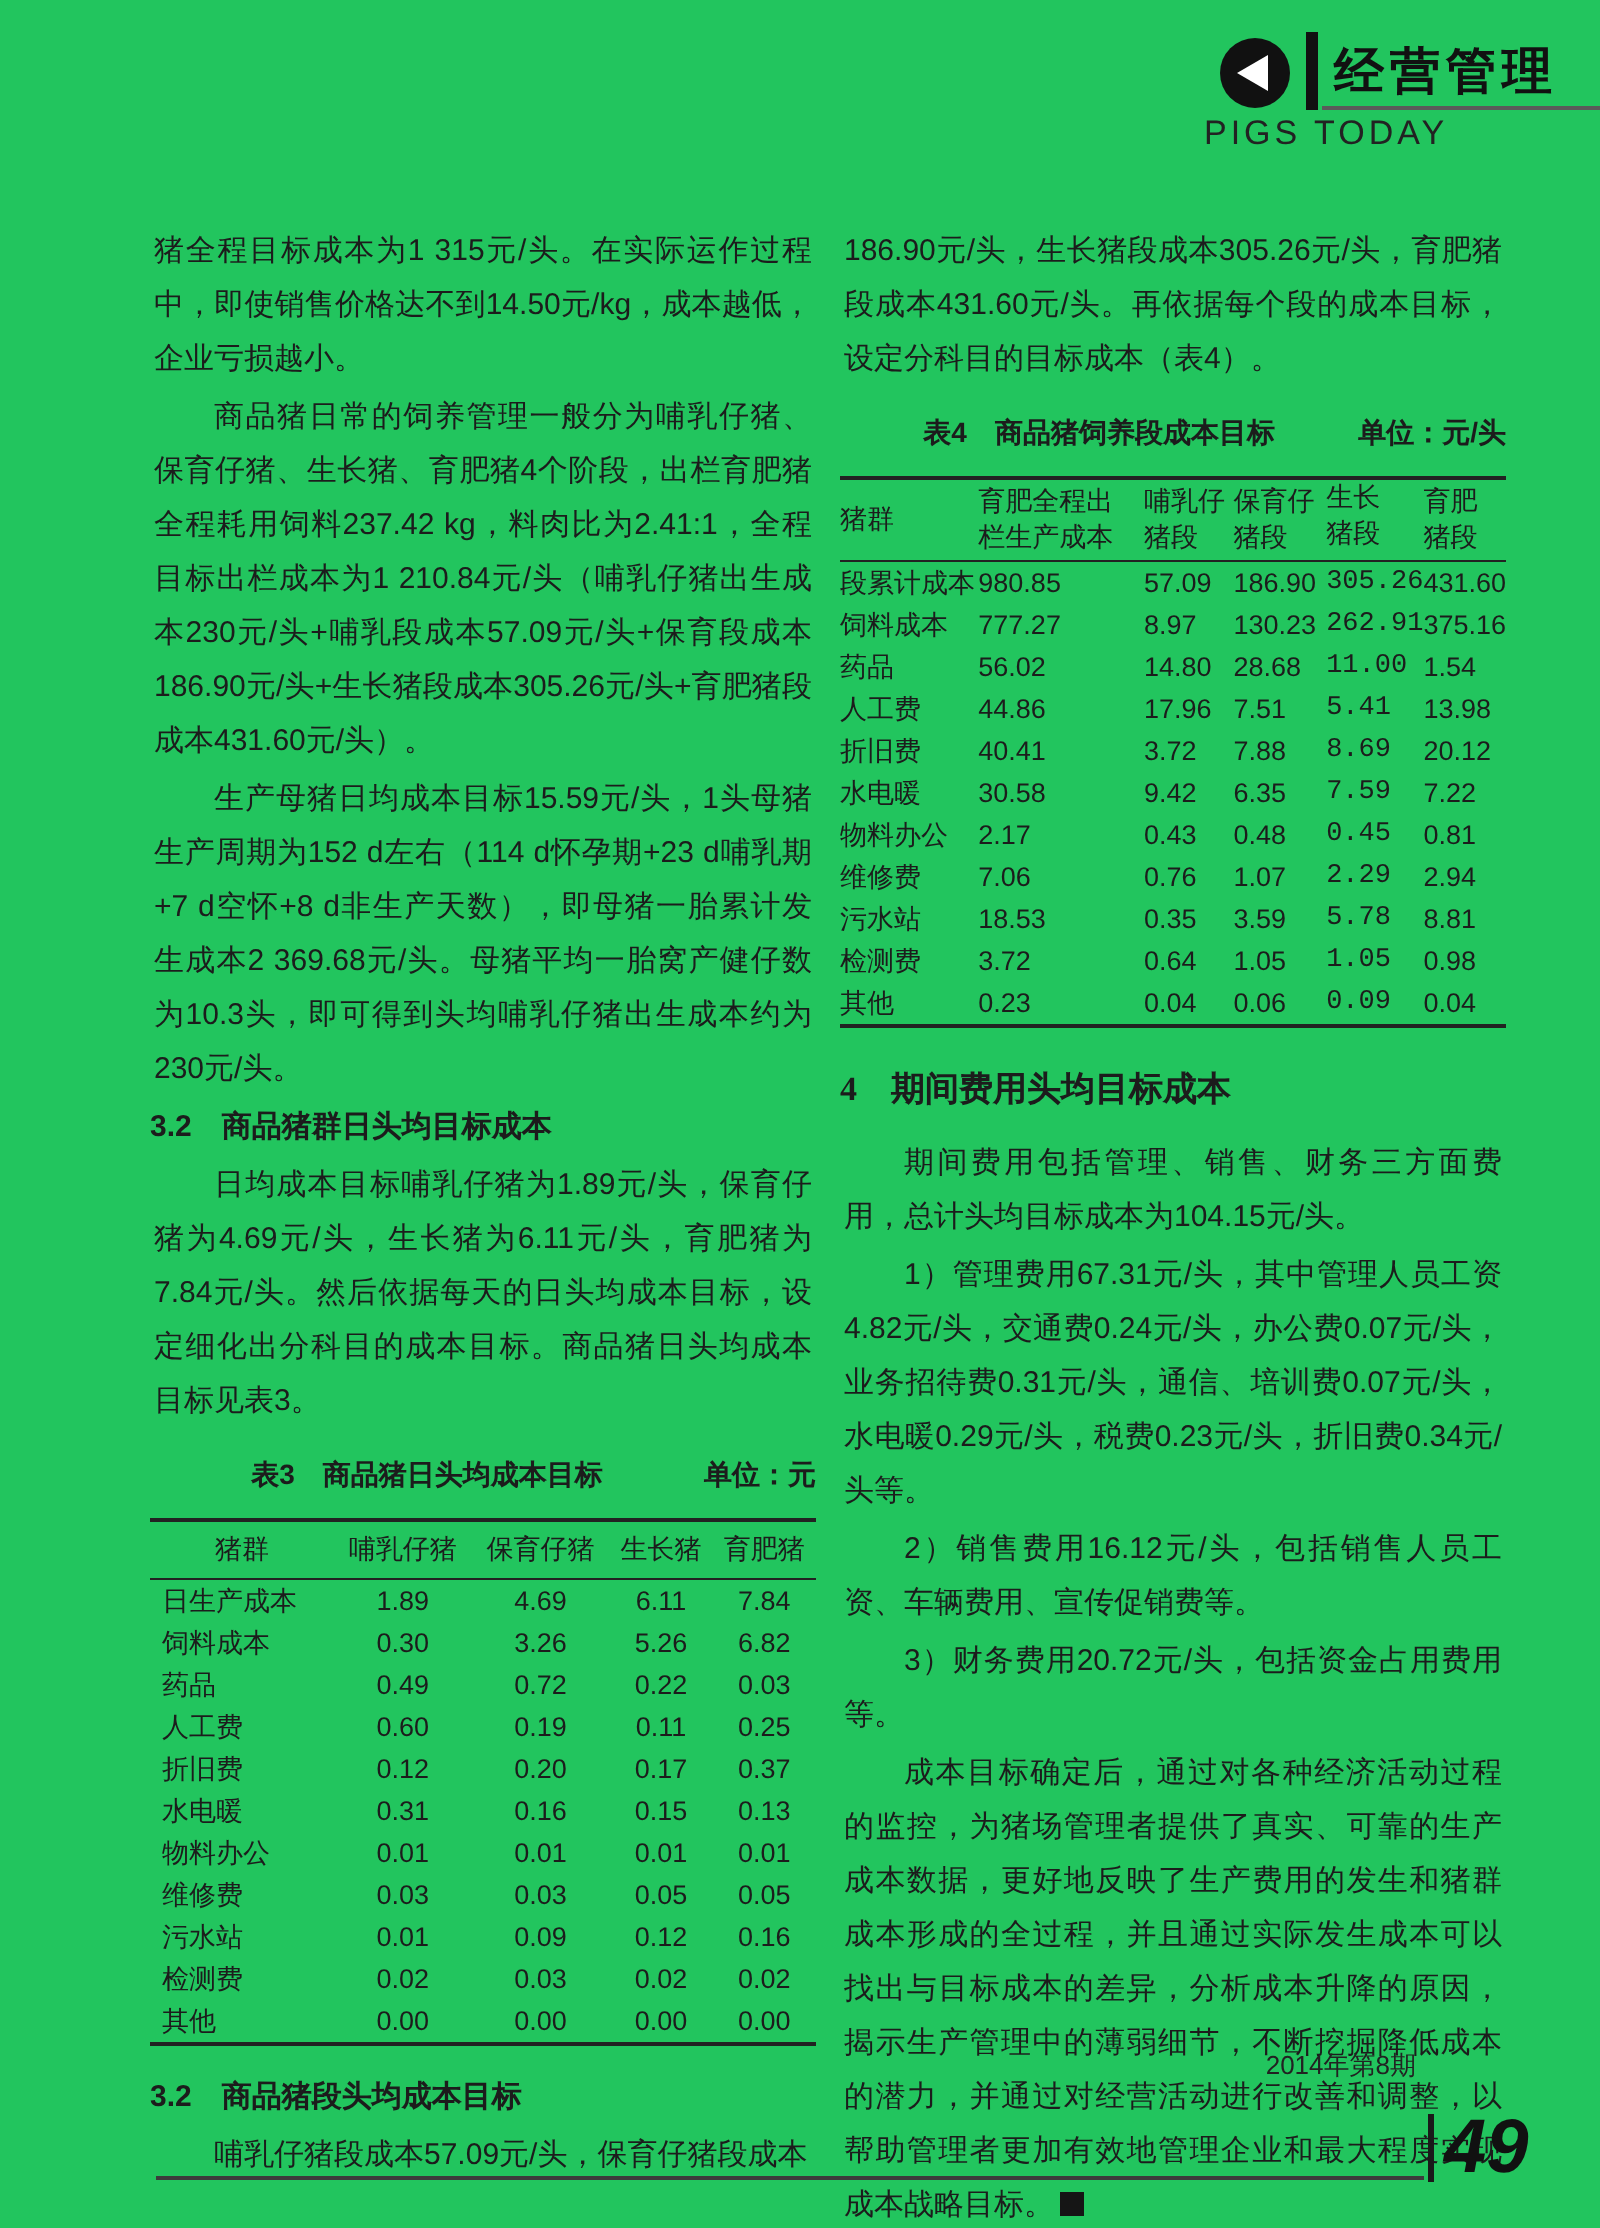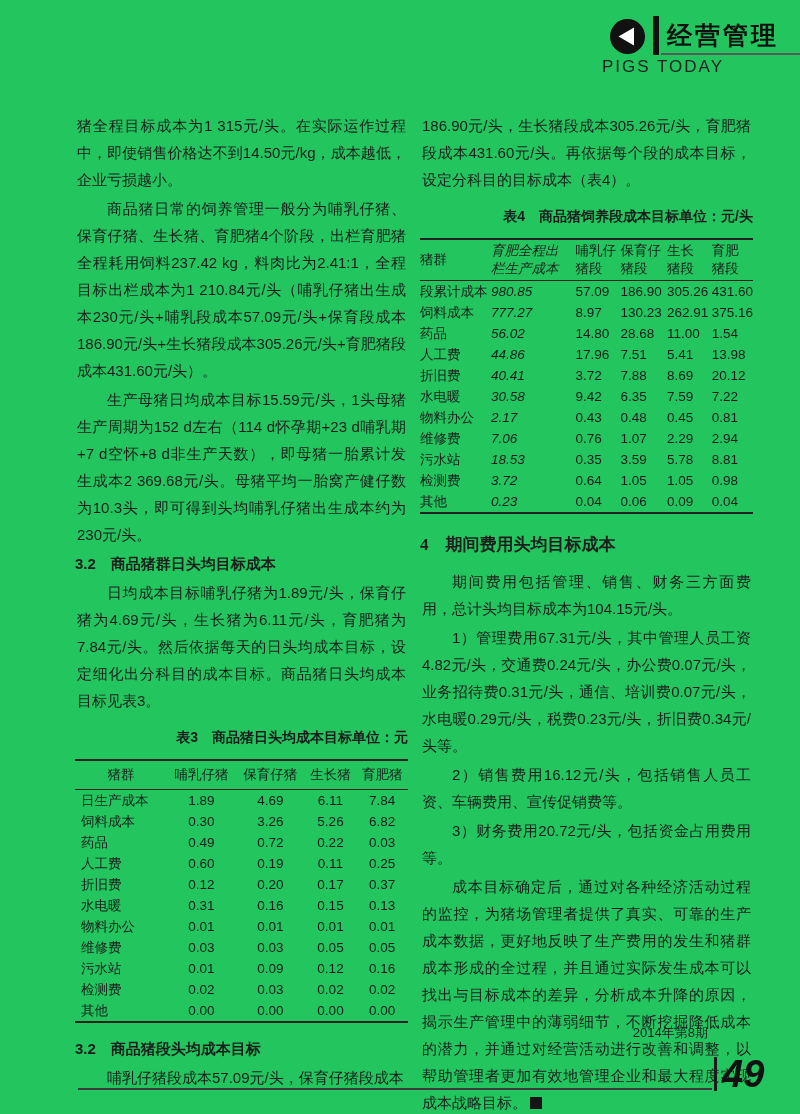--- a/index.html
+++ b/index.html
@@ -44,42 +44,42 @@
   .endmark{
     display:inline-block;width:12px;height:12px;background:#151515;
     margin-left:3px;vertical-align:-1px;
   }
   
   .table-block{margin:10px 0 12px 0;}
   .table-caption{
     display:flex;align-items:baseline;
     font-size:14px;font-weight:bold;margin-bottom:8px;
   }
-  .t-title{flex:1;text-align:right;}
+  .t-title{flex:1;text-align:center;}
   .t-unit{white-space:nowrap;text-align:right;}
   table{
     width:100%;border-collapse:collapse;
     border-top:2.5px solid #222;border-bottom:2.5px solid #222;
     font-size:13.5px;color:#1c1c1c;
   }
   thead tr{border-bottom:1.5px solid #222;}
   th{font-weight:normal;white-space:pre-line;vertical-align:middle;}
   th,td{padding:1px 0;line-height:19px;}
   
   .t3 th,.t3 td{text-align:center;}
   .t3 th:first-child{width:92px;}
   .t3 td:first-child{text-align:left;padding-left:6px;}
   .t3 thead th{line-height:26px;}
   
   .t4 th,.t4 td{text-align:left;}
   .t4 th:nth-child(1),.t4 td:nth-child(1){width:76px;}
-  .t4 th:nth-child(2),.t4 td:nth-child(2){width:88px;font-style:italic;}
+  .t4 th:nth-child(2),.t4 td:nth-child(2){width:88px;}
   .t4 th:nth-child(3),.t4 td:nth-child(3){width:46px;}
   .t4 th:nth-child(4),.t4 td:nth-child(4){width:47px;}
-  .t4 th:nth-child(5),.t4 td:nth-child(5){width:45px;}
+  .t4 th:nth-child(5),.t4 td:nth-child(5){width:45px;font-family:Liberation Mono, monospace;}
   .t4 thead th{line-height:18px;padding:2px 0;}
   
   .footer-rule{position:absolute;left:78px;top:1088px;width:634px;height:2px;background:#3c3c3c;}
   .footer-email{position:absolute;left:80px;top:1064px;font-size:13px;font-weight:bold;color:#222;}
   .footer-issue{position:absolute;right:92px;top:1024px;font-size:13px;color:#222;margin-left:44px;}
   .footer-bar{position:absolute;left:714px;top:1057px;width:3px;height:34px;background:#1a1a1a;}
   .footer-page{
     position:absolute;left:722px;top:1053px;
     font-family:Liberation Sans, sans-serif;font-style:italic;font-weight:bold;
     font-size:38px;color:#111;

